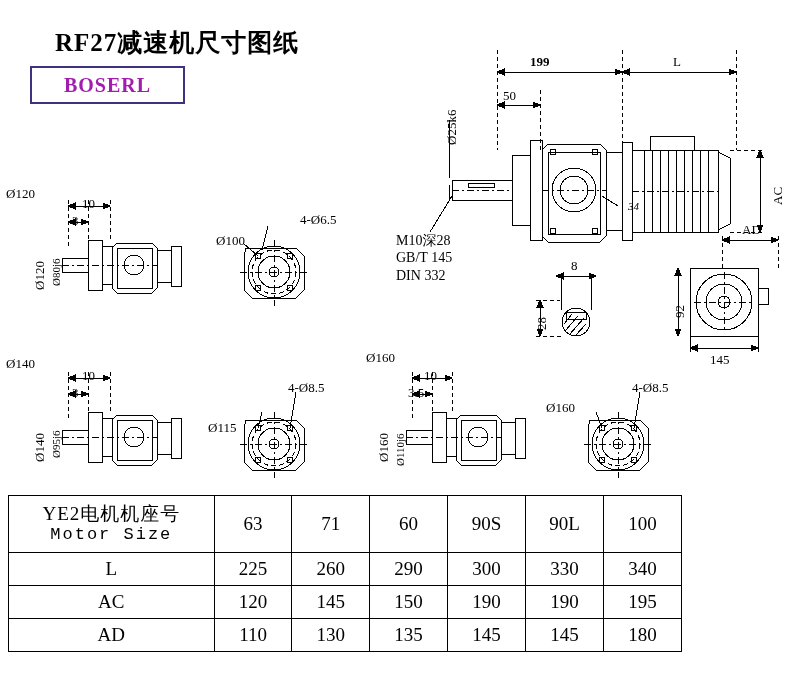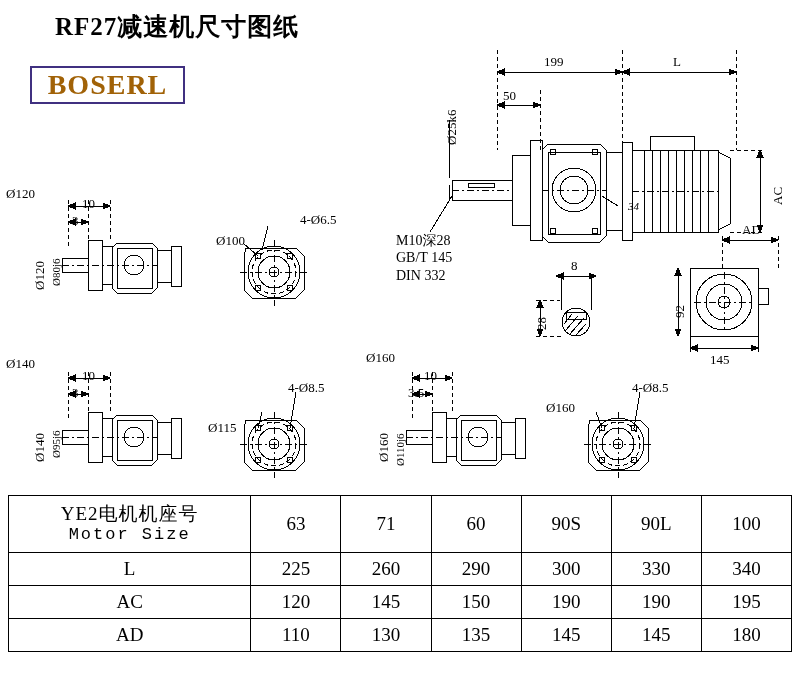--- a/index.html
+++ b/index.html
@@ -17,44 +17,44 @@
   }
   .root {
     position: relative;
     width: 800px;
     height: 673px;
   }
   
   .page-title {
     position: absolute;
     left: 55px;
-    top: 10px;
+    top: 26px;
     font-size: 25px;
     font-weight: bold;
     letter-spacing: 1px;
     white-space: nowrap;
   }
   
   .brand-box {
     position: absolute;
     left: 30px;
     top: 66px;
     width: 155px;
     height: 38px;
     border: 2px solid #403080;
     box-sizing: border-box;
     display: flex;
     align-items: center;
     justify-content: center;
   }
   .brand-text {
     font-family: "Liberation Serif", serif;
-    font-size: 28px;
+    font-size: 20px;
     font-weight: bold;
-    color: #a16207;
+    color: #a21caf;
     letter-spacing: 1px;
     line-height: 1;
   }
   .lbl {
     position: absolute;
     font-family: "Liberation Serif", serif;
     font-size: 12px;
     white-space: nowrap;
   }
   .lbl.sm { font-size: 11px; }
@@ -76,21 +76,21 @@
     top: 0;
     width: 800px;
     height: 673px;
     pointer-events: none;
   }
   
   .spec-table {
     position: absolute;
     left: 8px;
     top: 495px;
-    width: 784px;
+    width: 674px;
     border-collapse: collapse;
     font-family: "Liberation Serif", serif;
   }
   .spec-table td {
     border: 1px solid #000;
     text-align: center;
     font-size: 19px;
     height: 28px;
     padding: 0;
   }
@@ -333,21 +333,21 @@
       <line x1="618" y1="412" x2="618" y2="478" stroke-dasharray="7,3,2,3"></line>
       <circle cx="602" cy="428" r="3"></circle>
       <circle cx="634" cy="428" r="3"></circle>
       <circle cx="602" cy="460" r="3"></circle>
       <circle cx="634" cy="460" r="3"></circle>
       <line x1="596" y1="412" x2="602" y2="428"></line>
       <line x1="640" y1="392" x2="634" y2="428"></line>
     </g>
   </svg>
 
-  <div class="lbl md" style="left:544px; top:54px;">199</div>
+  <div class="lbl md" style="left:530px; top:54px;font-weight:bold;">199</div>
   <div class="lbl md" style="left:673px; top:54px;">L</div>
   <div class="lbl md" style="left:503px; top:88px;">50</div>
   <div class="lbl md vert" style="left:444px; top:145px;">Ø25k6</div>
   <div class="lbl md vert" style="left:770px; top:205px;">AC</div>
   <div class="lbl sm" style="left:628px; top:200px;font-style:italic;">34</div>
   <div class="note" style="left:396px; top:232px;">M10深28</div>
   <div class="note" style="left:396px; top:250px;">GB/T 145</div>
   <div class="note" style="left:396px; top:268px;">DIN 332</div>
   <div class="lbl md" style="left:742px; top:222px;">AD</div>
   <div class="lbl md" style="left:571px; top:258px;">8</div>

